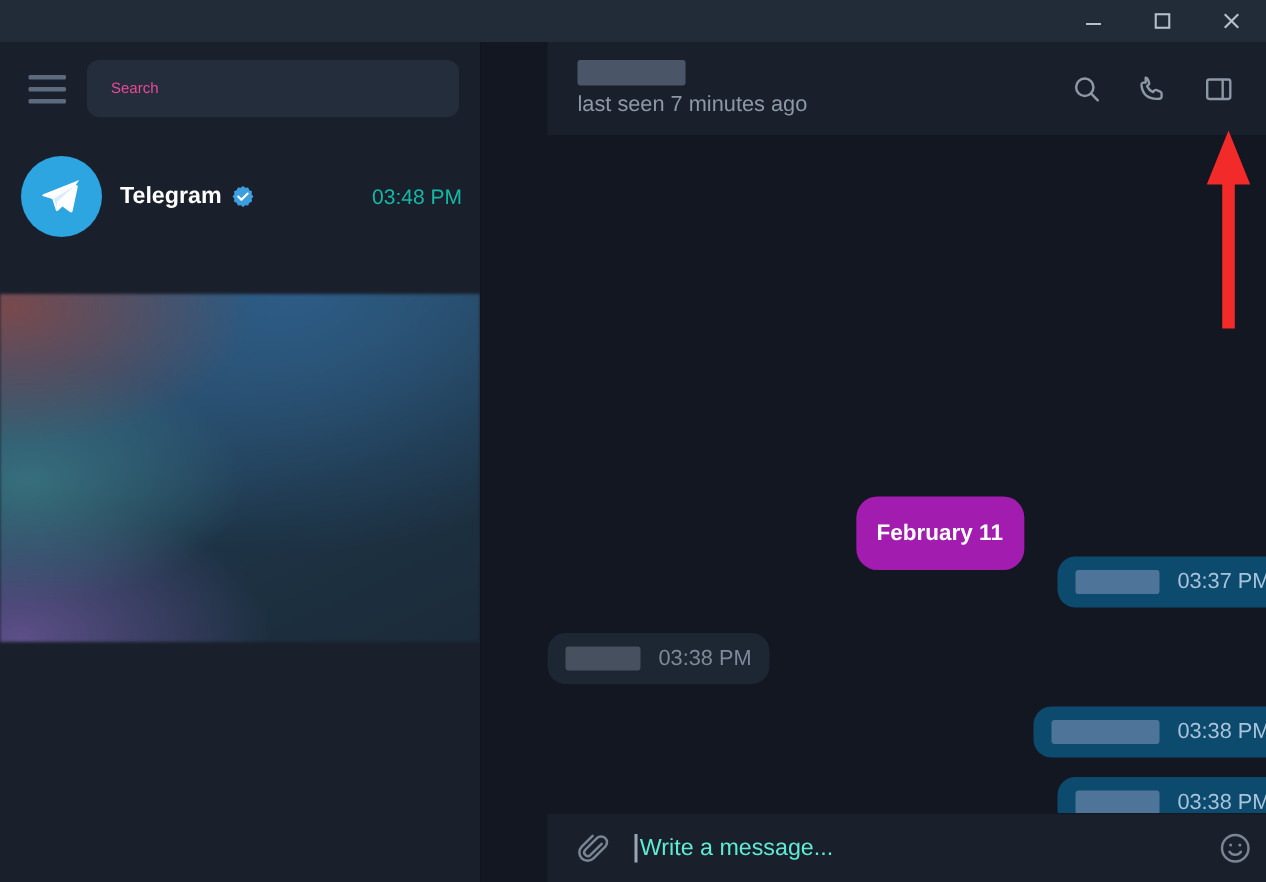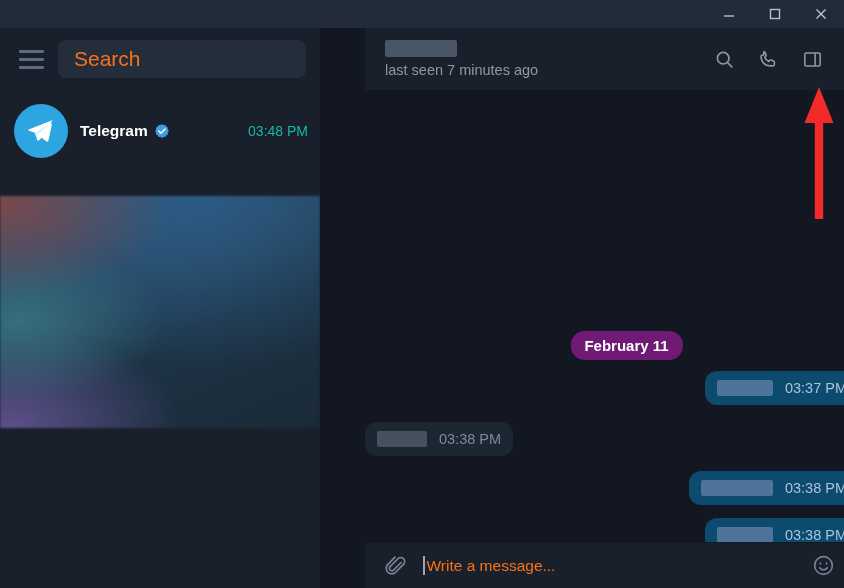--- a/index.html
+++ b/index.html
@@ -36,21 +36,21 @@
   .hamburger {
     width: 34px; height: 34px; margin-right: 10px;
     display: flex; flex-direction: column; justify-content: center;
     align-items: center; gap: 5px; flex: 0 0 auto;
   }
   .hamburger i { display: block; width: 25px; height: 3px; background: #5c6b7e; border-radius: 1px; }
   .searchbox {
     flex: 1 1 auto; height: 38px; background: #242d3c; border-radius: 8px;
     display: flex; align-items: center; padding: 0 16px;
   }
-  .searchbox span { color: #f97316; font-size: 21px; }
+  .searchbox span { color: #ec4899; font-size: 10px; }
 
   
   .chatrow {
     height: 82px; display: flex; align-items: center; padding: 0 12px 0 14px;
     background: #1a202b;
   }
   .avatar {
     width: 54px; height: 54px; border-radius: 50%;
     background: #2ca5e0; flex: 0 0 auto;
     display: flex; align-items: center; justify-content: center;
@@ -101,22 +101,22 @@
   }
   .hdr-icon svg { display: block; }
 
   
   .messages {
     position: absolute; left: 0; top: 62px; width: 523px; height: 452px;
     padding: 0 12px;
   }
   .date-pill {
     position: absolute; left: 50%; transform: translateX(-50%); top: 241px;
-    background: #701a75; color: #ffffff; font-size: 15px; font-weight: bold;
-    padding: 6px 14px; border-radius: 14px;
+    background: #a21caf; color: #ffffff; font-size: 15px; font-weight: bold;
+    padding: 16px 14px; border-radius: 14px;
   }
   .bubble {
     position: absolute; display: flex; align-items: center;
     padding: 9px 12px; border-radius: 12px;
   }
   .bubble.out { background: #0c4a6e; }
   .bubble.in  { background: #1d2633; }
   .redact-msg { height: 16px; border-radius: 2px; }
   .bubble.out .redact-msg { background: #4e7599; }
   .bubble.in  .redact-msg { background: #46505f; }
@@ -129,21 +129,21 @@
   
   .composer {
     position: absolute; left: 0; bottom: 0; width: 523px; height: 46px;
     background: #1a202b;
     display: flex; align-items: center; padding: 0 14px;
     border-top: 1px solid #141a24;
   }
   .comp-icon { width: 34px; height: 34px; display: flex; align-items: center; justify-content: center; color: #7a8594; flex: 0 0 auto; }
   .comp-input { flex: 1 1 auto; display: flex; align-items: center; padding-left: 10px; }
   .caret { width: 1.5px; height: 19px; background: #9aa6b4; margin-right: 2px; }
-  .comp-input span { color: #f97316; font-size: 15.5px; text-align: right; }
+  .comp-input span { color: #5eead4; font-size: 15.5px; text-align: right; }
 
   
   .arrow { position: absolute; left: 803px; top: 86px; width: 32px; height: 134px; }
 </style>
 </head>
 <body>
 
 <div id="app">
 
   <div class="titlebar">

